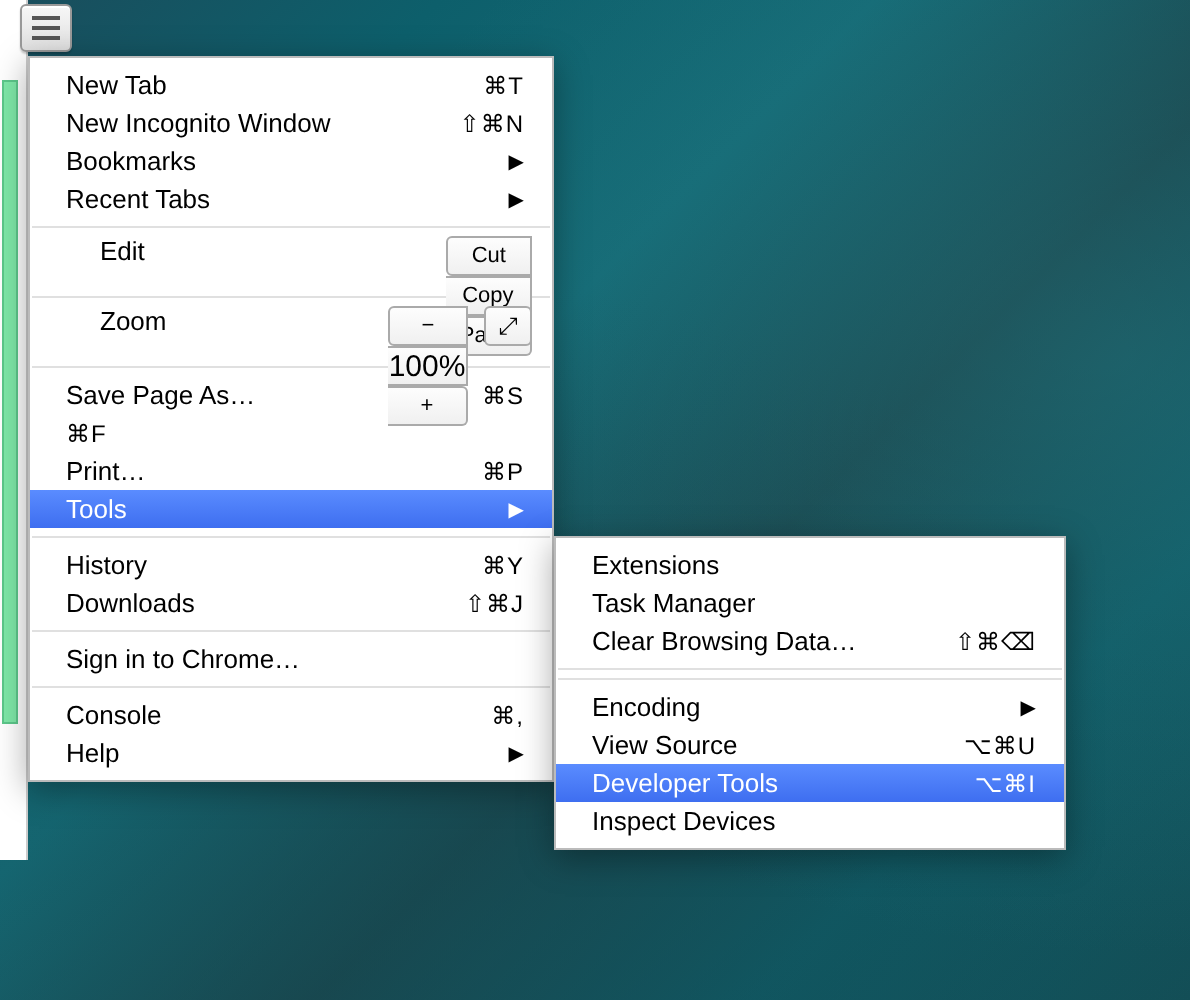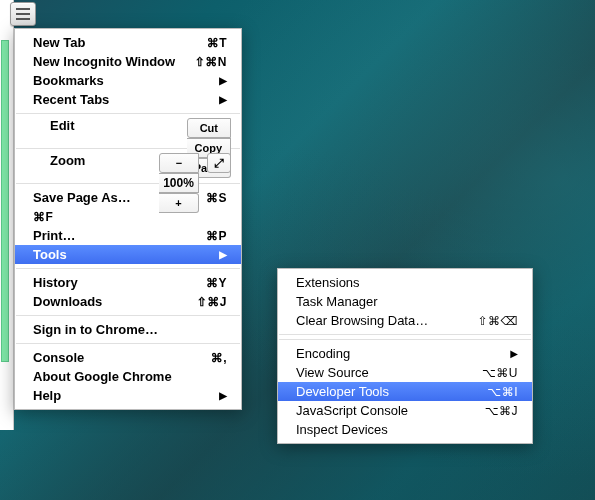--- a/index.html
+++ b/index.html
@@ -54,22 +54,21 @@
   }
   .menu {
     position: absolute;
     background: #fff;
     border: 1px solid #bbb;
     box-shadow: 0 4px 16px rgba(0,0,0,0.35);
     padding: 4px 0;
   }
   .main-menu {
     left: 14px; top: 28px;
-    width: 228px;
-    font-weight: bold;
+    width: 263px;
   }
   .sub-menu {
     left: 277px; top: 268px;
     width: 256px;
   }
   .menu-item {
     display: flex;
     align-items: center;
     height: 19px;
     padding: 0 14px 0 18px;
@@ -118,21 +117,21 @@
     justify-content: center;
     cursor: default;
   }
   .btn + .btn { border-left: none; }
   .btn:first-child { border-radius: 3px 0 0 3px; }
   .btn:last-child { border-radius: 0 3px 3px 0; }
   .btn.solo { border-radius: 3px; margin-left: 8px; width: 24px; padding: 0; }
   .zoom-val {
     width: 40px;
     text-align: center;
-    font-size: 12px;
+    font-size: 15px;
     border-left: none;
   }
   .fullscreen-icon {
     font-size: 12px;
     transform: rotate(0deg);
   }
 </style>
 </head>
 <body>
 
@@ -211,23 +210,20 @@
   <div class="sep"></div>
   <div class="menu-item">
     <span class="label">Sign in to Chrome…</span>
   </div>
   <div class="sep"></div>
   <div class="menu-item">
     <span class="label">Console</span>
     <span class="shortcut">⌘,</span>
   </div>
   <div class="menu-item">
-    <span class="label">About Google Chrome</span>
-  </div>
-  <div class="menu-item">
     <span class="label">Help</span>
     <span class="sub-arrow">▶</span>
   </div>
 </div>
 
 <div class="menu sub-menu">
   <div class="menu-item">
     <span class="label">Extensions</span>
   </div>
   <div class="menu-item">
@@ -245,19 +241,15 @@
   </div>
   <div class="menu-item">
     <span class="label">View Source</span>
     <span class="shortcut">⌥⌘U</span>
   </div>
   <div class="menu-item highlighted">
     <span class="label">Developer Tools</span>
     <span class="shortcut">⌥⌘I</span>
   </div>
   <div class="menu-item">
-    <span class="label">JavaScript Console</span>
-    <span class="shortcut">⌥⌘J</span>
-  </div>
-  <div class="menu-item">
     <span class="label">Inspect Devices</span>
   </div>
 </div>
 
 </body></html>

